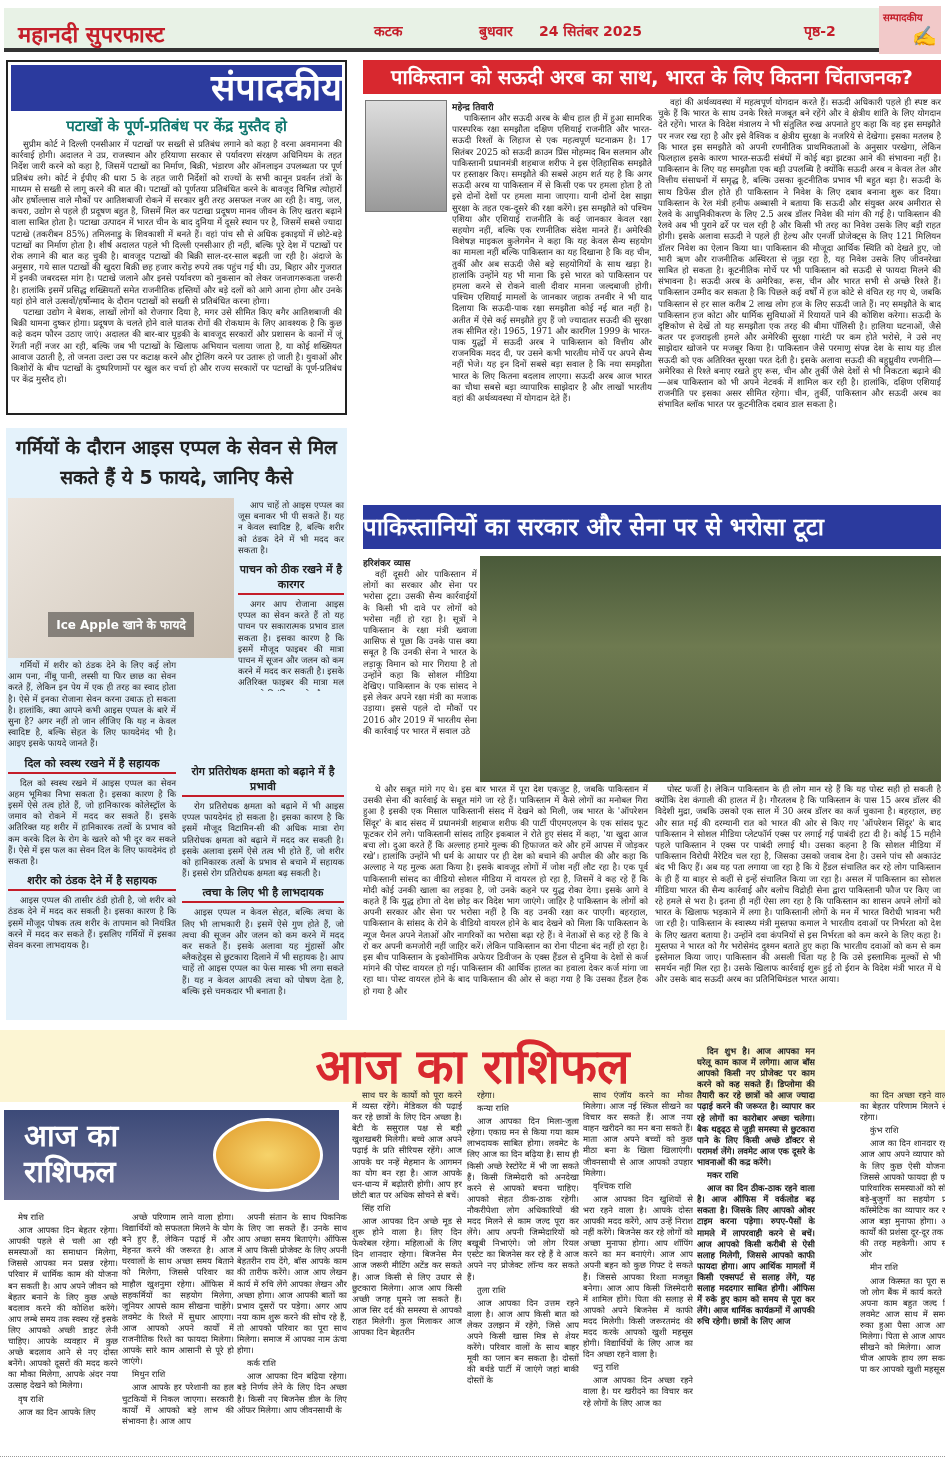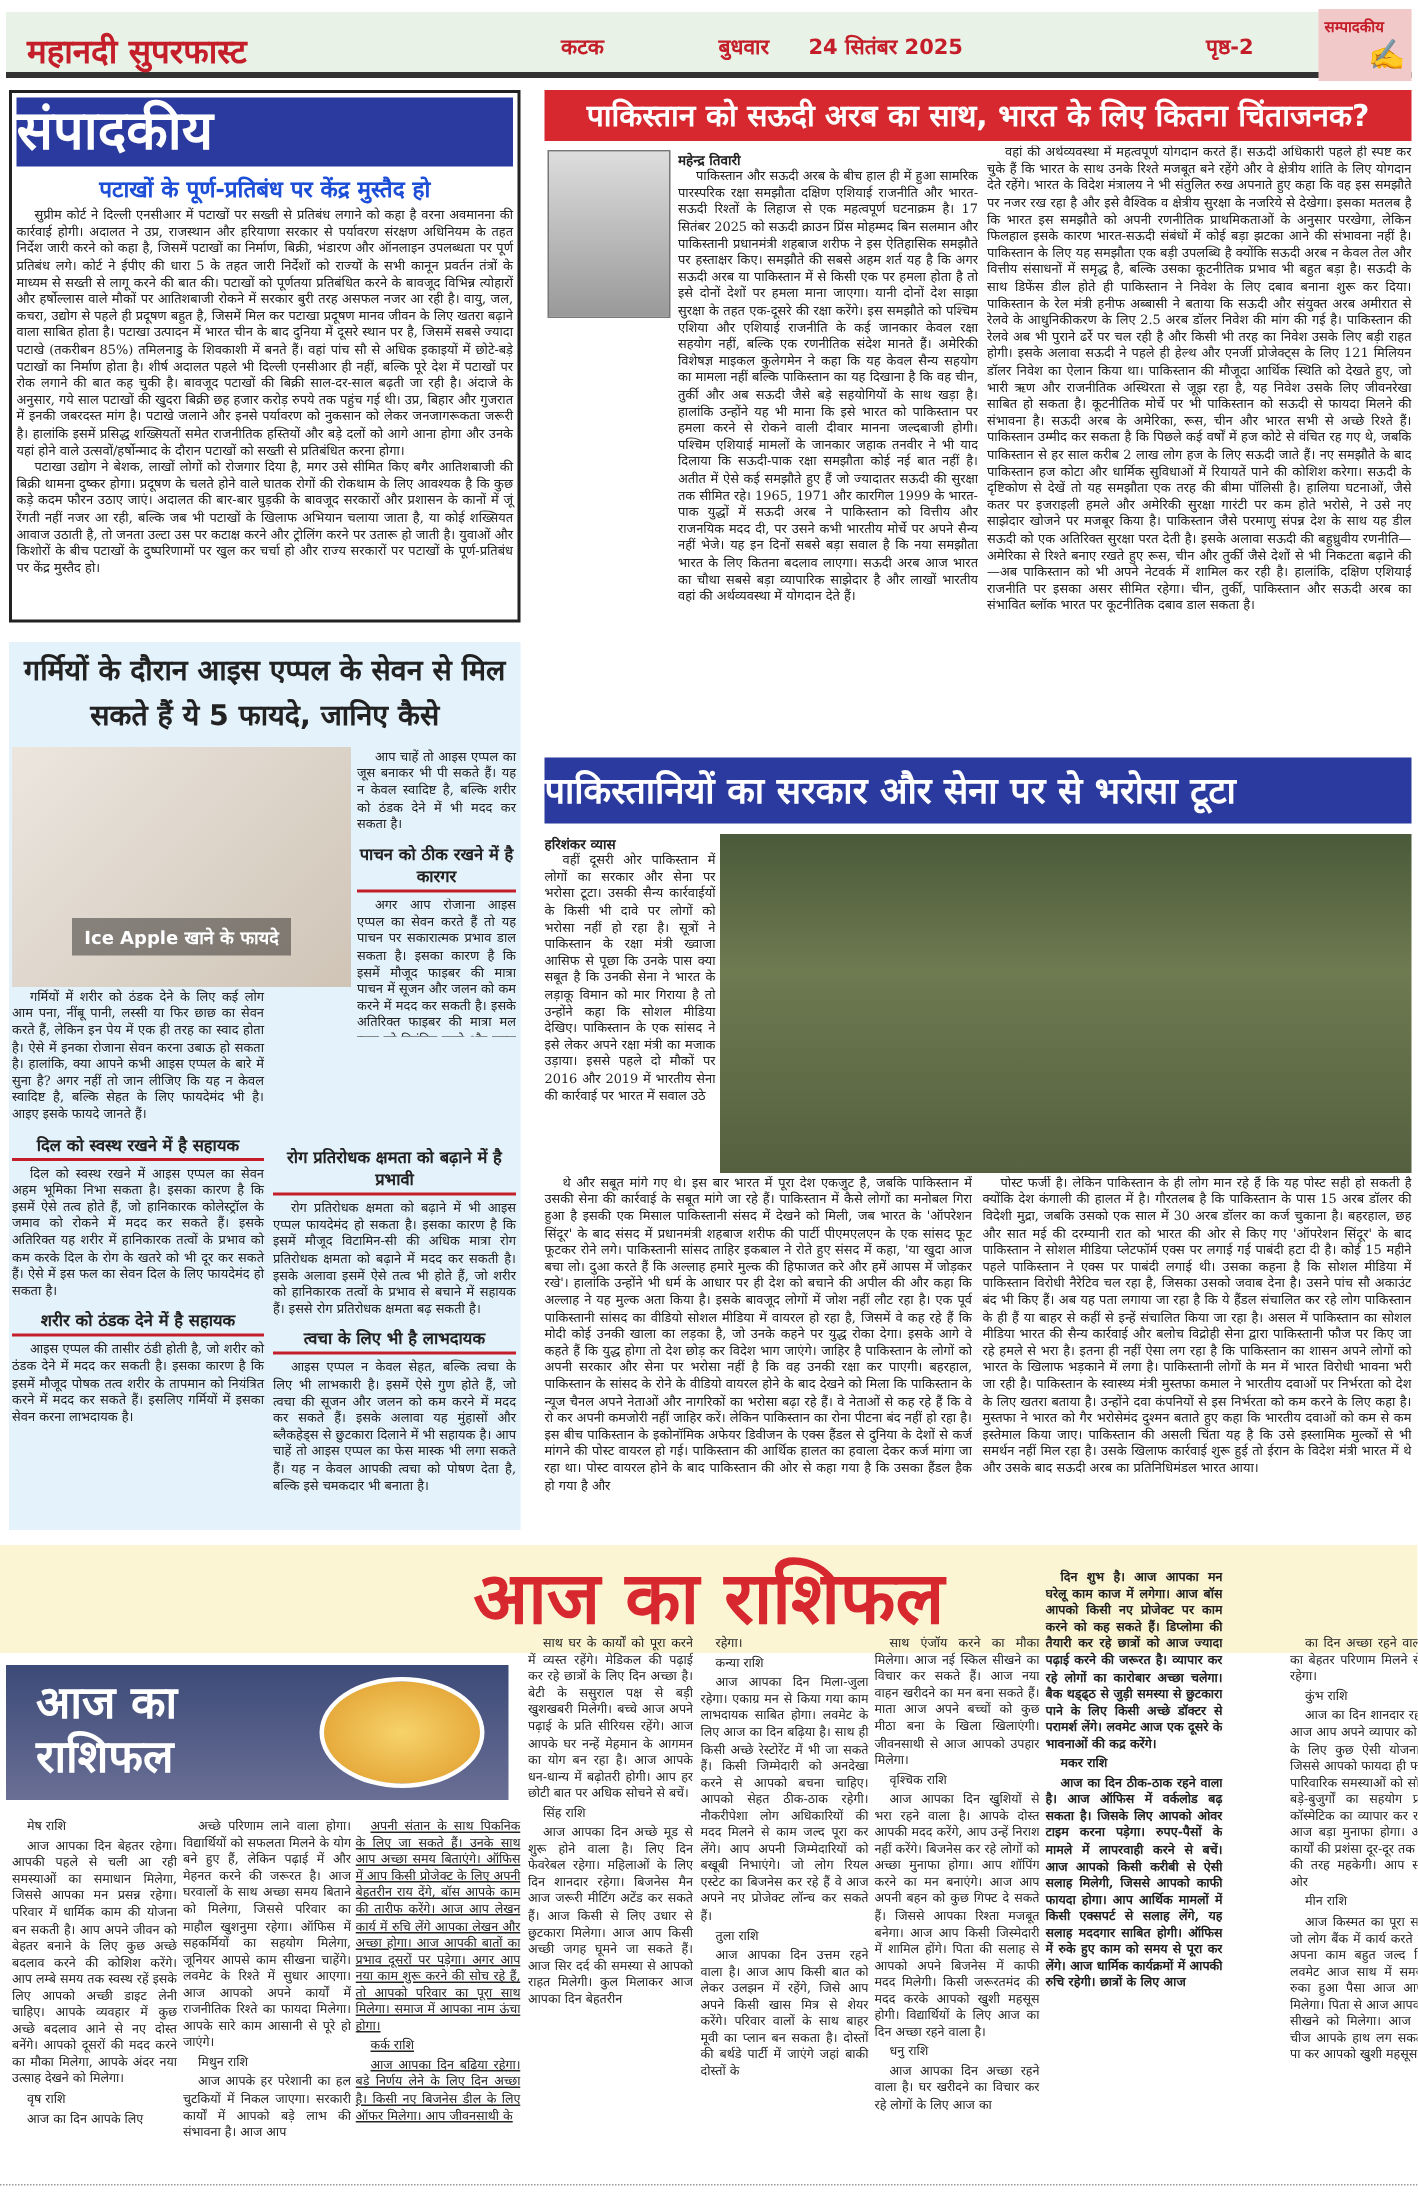--- a/index.html
+++ b/index.html
@@ -3,22 +3,22 @@
 <meta charset="utf-8">
 <style>
 *{box-sizing:border-box;margin:0;padding:0}
 body{width:945px;height:1464px;background:#fff;font-family:"DejaVu Serif",serif;color:#222;overflow:hidden;position:relative}
 .mast{position:absolute;left:4px;top:8px;width:937px;height:44px;background:#e8f2e6;border-bottom:4px solid #333}
 .mast span{position:absolute;top:13px;color:#c41e2a;font-family:"DejaVu Sans",sans-serif;font-weight:bold;font-size:14px}
 .mast .badge{position:absolute;right:0;top:-2px;width:62px;height:48px;background:#f2c9c9;font-size:10px;color:#c41e2a;padding:4px}
 .p{font-size:8.6px;line-height:11.2px;text-align:justify;text-indent:12px}
 .col{position:absolute}
 .ed{left:6px;top:60px;width:341px;height:355px;border:2px solid #222;padding:3px}
-.edhead{background:#2b3a9e;height:46px;color:#fff;text-align:left;font:bold 36px "DejaVu Sans",sans-serif;line-height:46px}
-.sub{font:bold 15px "DejaVu Sans",sans-serif;text-align:center;margin:4px 0;color:#1d4ed8}
+.edhead{background:#2b3a9e;height:46px;color:#fff;text-align:right;font:bold 36px "DejaVu Sans",sans-serif;line-height:46px}
+.sub{font:bold 15px "DejaVu Sans",sans-serif;text-align:center;margin:4px 0;color:#0f766e}
 .ice{left:6px;top:428px;width:341px;height:592px;background:#e4f2fb}
 .icehead{font:bold 19px "DejaVu Sans",sans-serif;text-align:center;line-height:30px;padding:4px 0}
 .img{position:absolute;background:linear-gradient(135deg,#ece6df,#cfc4b6);display:flex;align-items:flex-end;justify-content:center}
 .cap{font:bold 12px "DejaVu Sans",sans-serif;color:#fff;background:rgba(0,0,0,.4);padding:4px 8px;margin-bottom:21px}
 .sh{font:bold 11px "DejaVu Sans",sans-serif;text-align:center;border-bottom:2px solid #c41e2a;margin:5px 0 4px;padding-bottom:2px}
 .redbar{left:363px;top:60px;width:578px;height:34px;background:#d8282f;color:#fff;font:bold 20px "DejaVu Sans",sans-serif;text-align:center;line-height:34px}
 .bluebar{left:363px;top:505px;width:578px;height:44px;background:#2b3a9e;color:#fff;font:bold 24px "DejaVu Sans",sans-serif;text-align:left;line-height:44px}
 .photo{background:linear-gradient(#ddd,#999);border:1px solid #777}
 .army{background:linear-gradient(#4a5a3a,#6e7a50 40%,#556040);}
 .rash{left:0;top:1030px;width:945px;height:72px;background:#fcf5d3;color:#d8282f;text-align:center;font:bold 48px "DejaVu Sans",sans-serif;line-height:72px}
@@ -106,21 +106,21 @@
       <p class="h">मेष राशि</p>
       <p class="h">आज आपका दिन बेहतर रहेगा। आपकी पहले से चली आ रही समस्याओं का समाधान मिलेगा, जिससे आपका मन प्रसन्न रहेगा। परिवार में धार्मिक काम की योजना बन सकती है। आप अपने जीवन को बेहतर बनाने के लिए कुछ अच्छे बदलाव करने की कोशिश करेंगे। आप लम्बे समय तक स्वस्थ रहें इसके लिए आपको अच्छी डाइट लेनी चाहिए। आपके व्यवहार में कुछ अच्छे बदलाव आने से नए दोस्त बनेंगे। आपको दूसरों की मदद करने का मौका मिलेगा, आपके अंदर नया उत्साह देखने को मिलेगा।</p>
       <p class="h">वृष राशि</p>
       <p class="h">आज का दिन आपके लिए</p>
     </div>
     <div class="col rc" style="left: 122px; top: 1210px; width: 112px; height: 245px; overflow: hidden;">
       <p class="h">अच्छे परिणाम लाने वाला होगा। विद्यार्थियों को सफलता मिलने के योग बने हुए हैं, लेकिन पढ़ाई में और मेहनत करने की जरूरत है। आज घरवालों के साथ अच्छा समय बिताने को मिलेगा, जिससे परिवार का माहौल खुशनुमा रहेगा। ऑफिस में सहकर्मियों का सहयोग मिलेगा, जूनियर आपसे काम सीखना चाहेंगे। लवमेट के रिश्ते में सुधार आएगा। आज आपको अपने कार्यों में राजनीतिक रिश्ते का फायदा मिलेगा। आपके सारे काम आसानी से पूरे हो जाएंगे।</p>
       <p class="h">मिथुन राशि</p>
       <p class="h">आज आपके हर परेशानी का हल चुटकियों में निकल जाएगा। सरकारी कार्यों में आपको बड़े लाभ की संभावना है। आज आप</p>
     </div>
-    <div class="col rc" style="left: 237px; top: 1210px; width: 110px; height: 245px; overflow: hidden; text-decoration: underline;">
+    <div class="col rc" style="left: 237px; top: 1210px; width: 110px; height: 245px; overflow: hidden;">
       <p class="h">अपनी संतान के साथ पिकनिक के लिए जा सकते हैं। उनके साथ आप अच्छा समय बिताएंगे। ऑफिस में आप किसी प्रोजेक्ट के लिए अपनी बेहतरीन राय देंगे, बॉस आपके काम की तारीफ करेंगे। आज आप लेखन कार्य में रुचि लेंगे आपका लेखन और अच्छा होगा। आज आपकी बातों का प्रभाव दूसरों पर पड़ेगा। अगर आप नया काम शुरू करने की सोच रहे हैं, तो आपको परिवार का पूरा साथ मिलेगा। समाज में आपका नाम ऊंचा होगा।</p>
       <p class="h">कर्क राशि</p>
       <p class="h">आज आपका दिन बढ़िया रहेगा। बड़े निर्णय लेने के लिए दिन अच्छा है। किसी नए बिजनेस डील के लिए ऑफर मिलेगा। आप जीवनसाथी के</p>
     </div>
     <div class="col rc" style="left: 352px; top: 1088px; width: 110px; height: 367px; overflow: hidden;">
       <p class="h">साथ घर के कार्यों को पूरा करने में व्यस्त रहेंगे। मेडिकल की पढ़ाई कर रहे छात्रों के लिए दिन अच्छा है। बेटी के ससुराल पक्ष से बड़ी खुशखबरी मिलेगी। बच्चे आज अपने पढ़ाई के प्रति सीरियस रहेंगे। आज आपके घर नन्हें मेहमान के आगमन का योग बन रहा है। आज आपके धन-धान्य में बढ़ोतरी होगी। आप हर छोटी बात पर अधिक सोचने से बचें।</p>
       <p class="h">सिंह राशि</p>
       <p class="h">आज आपका दिन अच्छे मूड से शुरू होने वाला है। लिए दिन फेवरेबल रहेगा। महिलाओं के लिए दिन शानदार रहेगा। बिजनेस मैन आज जरूरी मीटिंग अटेंड कर सकते हैं। आज किसी से लिए उधार से छुटकारा मिलेगा। आज आप किसी अच्छी जगह घूमने जा सकते हैं। आज सिर दर्द की समस्या से आपको राहत मिलेगी। कुल मिलाकर आज आपका दिन बेहतरीन</p>
     </div>
     <div class="col rc" style="left: 467px; top: 1088px; width: 112px; height: 367px; overflow: hidden;">

